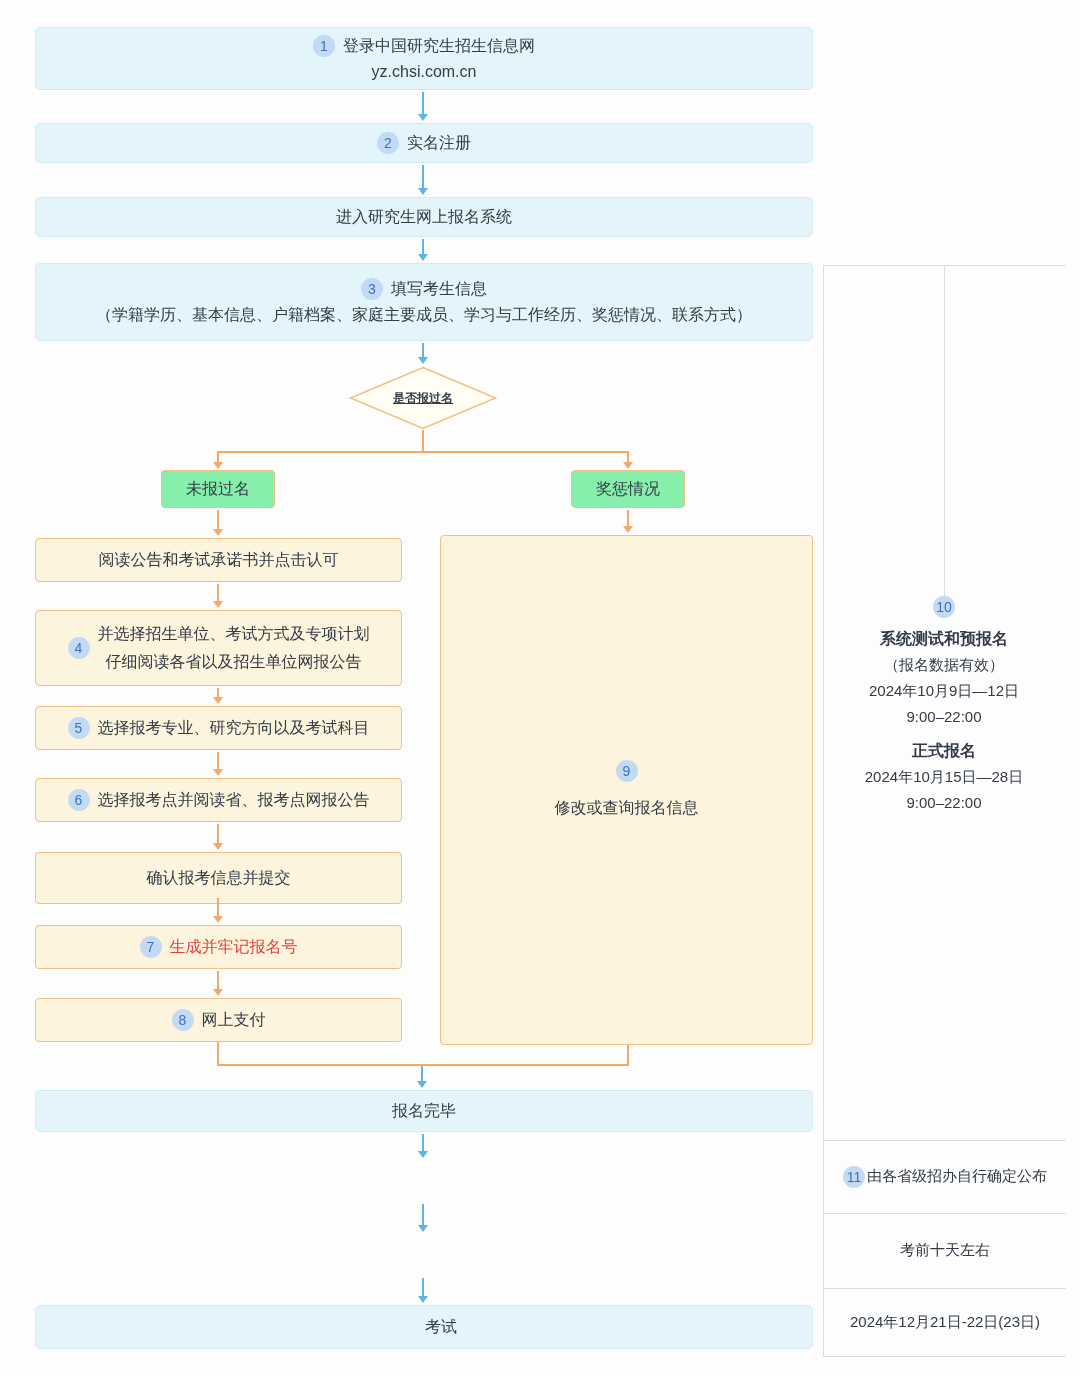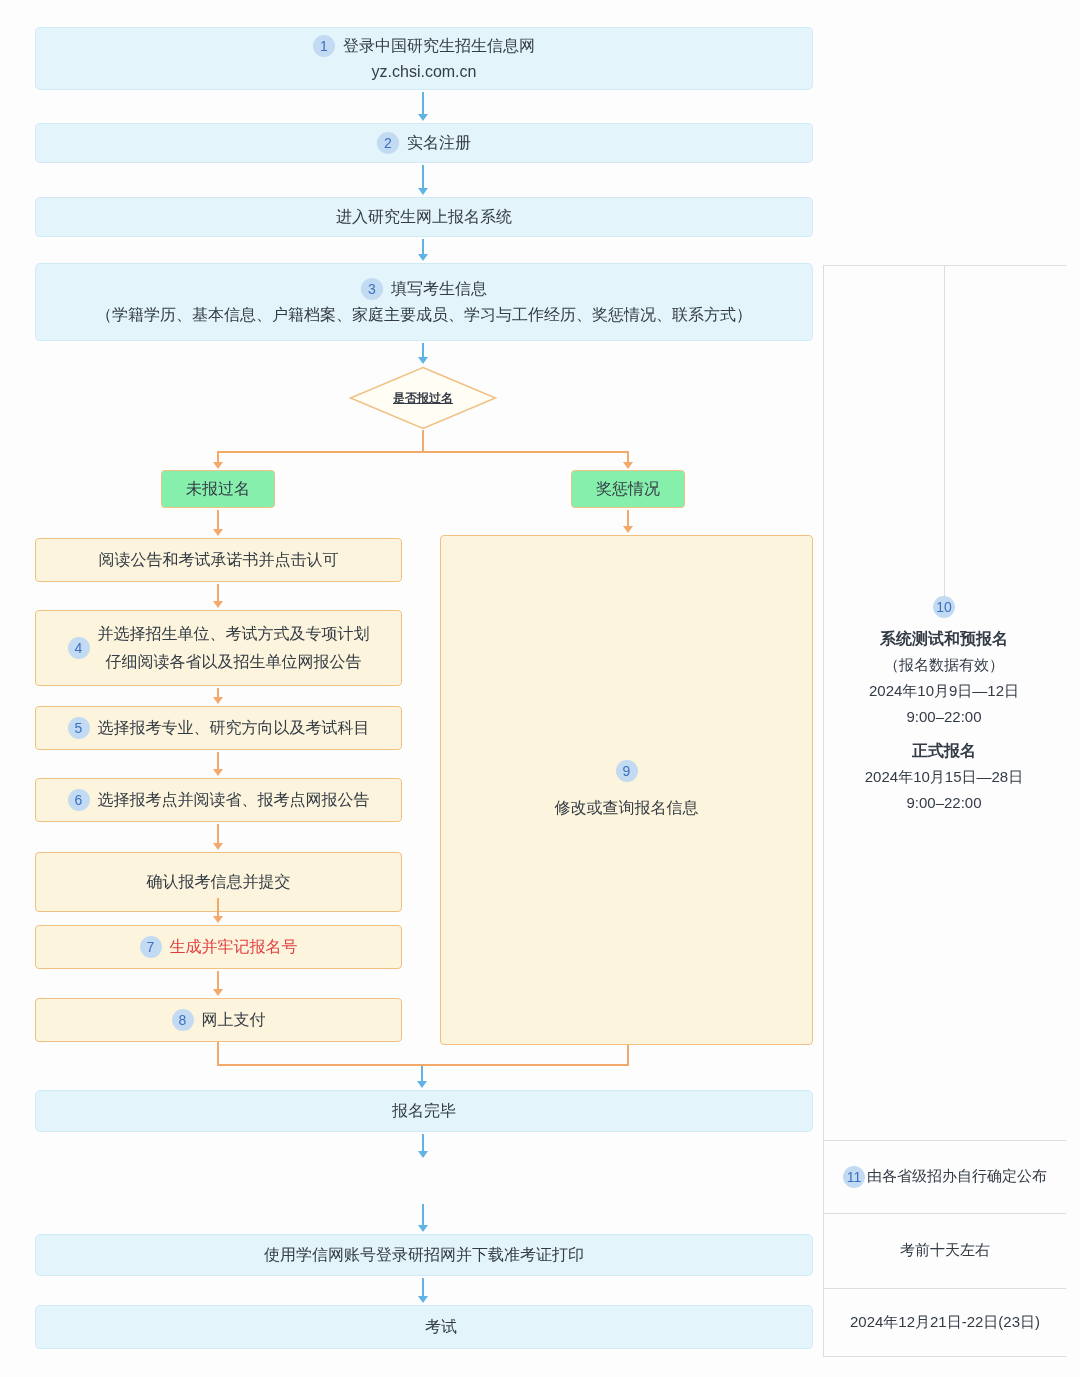--- a/index.html
+++ b/index.html
@@ -124,21 +124,21 @@
 
   <div class="arrow a-orange" style="left:218px;top:752px;height:24px;"></div>
 
   <div class="box yellow" style="left:35px;top:778px;width:367px;height:44px;">
     <span class="num">6</span>
     <span>选择报考点并阅读省、报考点网报公告</span>
   </div>
 
   <div class="arrow a-orange" style="left:218px;top:824px;height:26px;"></div>
 
-  <div class="box yellow" style="left:35px;top:852px;width:367px;height:60px;">
+  <div class="box yellow" style="left:35px;top:852px;width:367px;height:52px;">
     <span>确认报考信息并提交</span>
   </div>
 
   <div class="arrow a-orange" style="left:218px;top:898px;height:25px;"></div>
 
   <div class="box yellow" style="left:35px;top:925px;width:367px;height:44px;">
     <span class="num">7</span>
     <span class="red">生成并牢记报名号</span>
   </div>
 
@@ -161,23 +161,20 @@
 
   <div class="box blue" style="left:35px;top:1090px;width:778px;height:42px;">
     <span>报名完毕</span>
   </div>
 
   <div class="arrow a-blue" style="left:423px;top:1134px;height:24px;"></div>
 
 
   <div class="arrow a-blue" style="left:423px;top:1204px;height:28px;"></div>
 
-  <div class="box blue" style="left:35px;top:1234px;width:778px;height:42px;">
-    <span>使用学信网账号登录研招网并下载准考证打印</span>
-  </div>
 
   <div class="arrow a-blue" style="left:423px;top:1278px;height:25px;"></div>
 
   <div class="box blue" style="left:35px;top:1305px;width:778px;height:44px;padding-left:44px;">
     <span>考试</span>
   </div>
 
   <div class="gline" style="left:823px;top:265px;width:1px;height:1092px;"></div>
   <div class="gline" style="left:823px;top:265px;width:243px;height:1px;"></div>
   <div class="gline" style="left:944px;top:265px;width:1px;height:331px;"></div>

